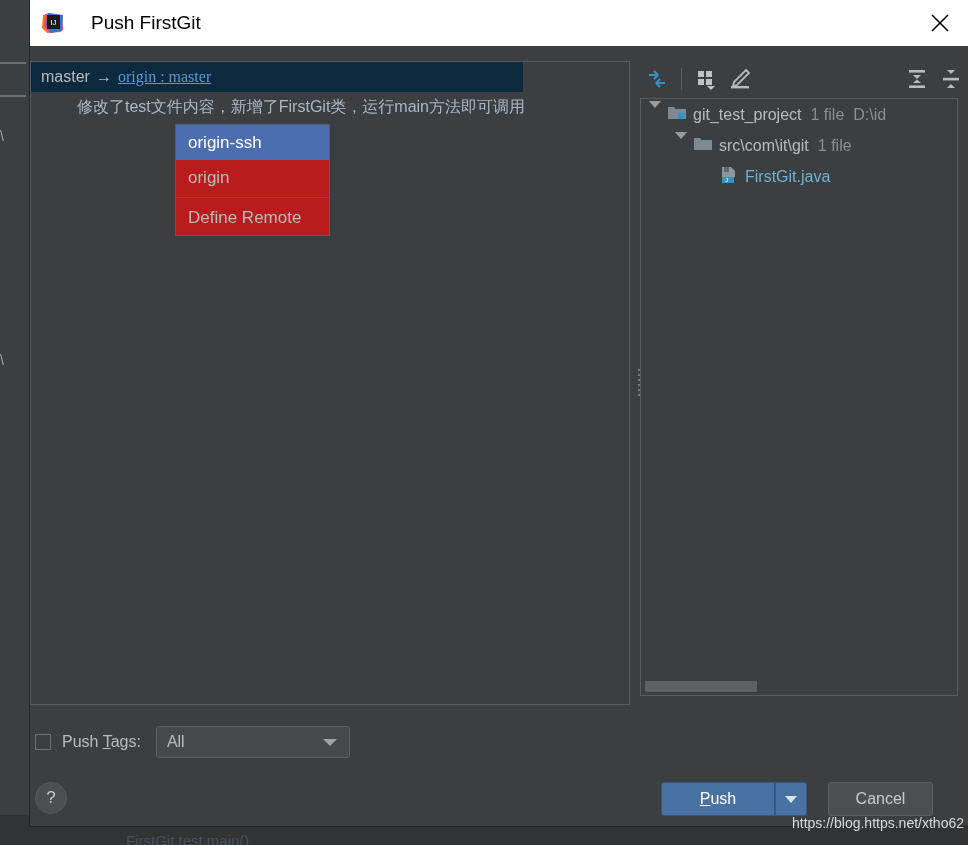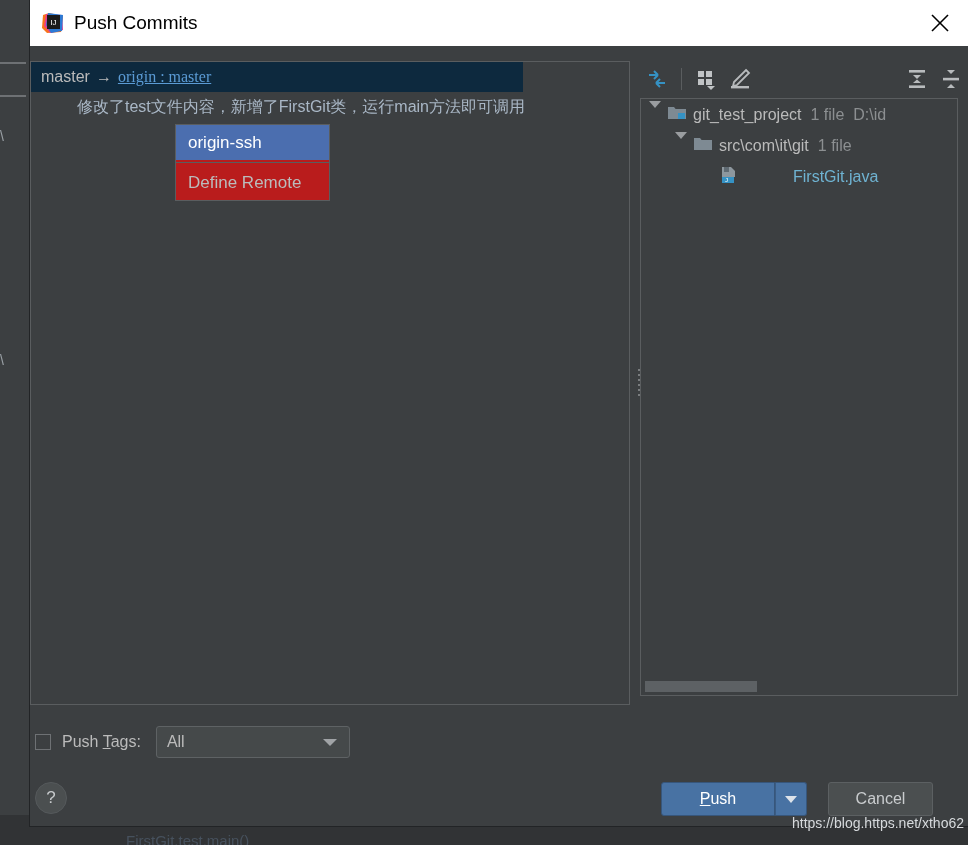--- a/index.html
+++ b/index.html
@@ -58,21 +58,21 @@
     box-shadow: 0 0 0 1px #222426;
   }
   
   #titlebar {
     position: absolute; left: 0; top: 0;
     width: 938px; height: 46px;
     background: #ffffff;
     display: flex; align-items: center;
   }
   #app-logo {
-    width: 22px; height: 22px; margin-left: 12px; margin-right: 10px;
+    width: 22px; height: 22px; margin-left: 12px; margin-right: 27px;
     position: relative; flex: none;
   }
   #title-text {
     font-size: 19px; color: #000000;
     font-family: "Liberation Sans", sans-serif;
   }
   #close-btn {
     position: absolute; right: 0; top: 0;
     width: 56px; height: 46px;
     display: flex; align-items: center; justify-content: center;
@@ -331,21 +331,21 @@
   <div id="titlebar">
     <span id="app-logo">
       <svg width="22" height="22" viewBox="0 0 22 22">
         <polygon points="1,3 7,1 21,4 19,20 5,21 0,16" fill="#f8741b"></polygon>
         <polygon points="4,2 20,3 21,18 8,21 2,14" fill="#ed3d8a"></polygon>
         <polygon points="6,1 21,3 20,19 9,21 4,13" fill="#2c7ad6"></polygon>
         <rect x="5" y="3" width="13" height="14" fill="#1b1b1b"></rect>
         <text x="11.5" y="13" font-size="8" fill="#ffffff" text-anchor="middle" font-family="Liberation Sans, sans-serif">IJ</text>
       </svg>
     </span>
-    <span id="title-text">Push Commits</span>
+    <span id="title-text">Push FirstGit</span>
     <span id="close-btn">
       <svg width="22" height="22" viewBox="0 0 22 22">
         <line x1="3" y1="3" x2="19" y2="19" stroke="#000" stroke-width="1.6"></line>
         <line x1="19" y1="3" x2="3" y2="19" stroke="#000" stroke-width="1.6"></line>
       </svg>
     </span>
   </div>
 
   <div id="dialog-body">
 
@@ -428,21 +428,21 @@
           <span class="tw"><span class="tw-triangle"></span></span>
           <span class="ic-folder">
             <svg width="18" height="15" viewBox="0 0 18 15">
               <path d="M0 2 h6 l1.6 2 H18 v10 H0 Z" fill="#7e8a93"></path>
             </svg>
           </span>
           <span class="node-label">src\com\it\git</span>
           <span class="node-count">1 file</span>
         </div>
 
-        <div class="tree-row" style="padding-left:79px;gap:48px;">
+        <div class="tree-row" style="padding-left:79px;">
           <span class="ic-folder">
             <svg width="18" height="17" viewBox="0 0 18 17">
               <path d="M2 1 h9 l4 4 v6 H2 Z" fill="#8d979e"></path>
               <rect x="4" y="1" width="5" height="5" fill="#5f6a72"></rect>
               <rect x="2" y="11" width="12" height="6" fill="#3592c4"></rect>
               <text x="5" y="16" font-size="6" fill="#ffffff" font-family="Liberation Sans, sans-serif">J</text>
             </svg>
           </span>
           <span class="node-label file">FirstGit.java</span>
         </div>
@@ -478,20 +478,23 @@
     </div>
 
     <div id="cancel-btn">
       <span>Cancel</span>
     </div>
 
     <div id="remote-popup">
       <div class="item selected">
         <span>origin-ssh</span>
       </div>
+      <div class="item">
+        <span>origin</span>
+      </div>
       <div class="sep"></div>
       <div class="item">
         <span>Define Remote</span>
       </div>
     </div>
 
   </div>
 
   <div id="watermark">https://blog.https.net/xtho62</div>
 </div>

